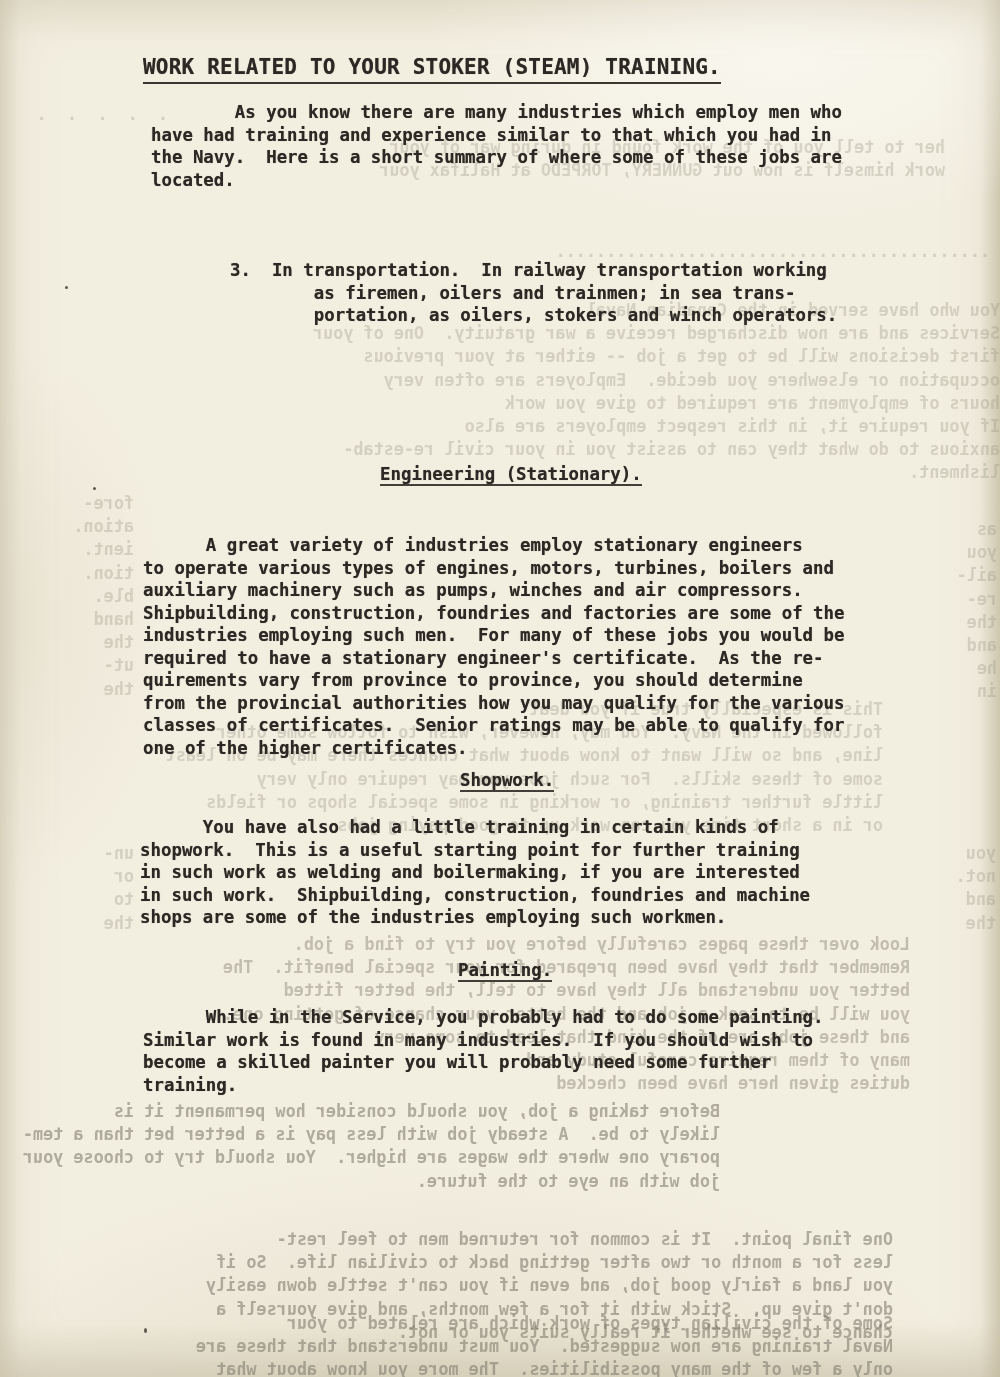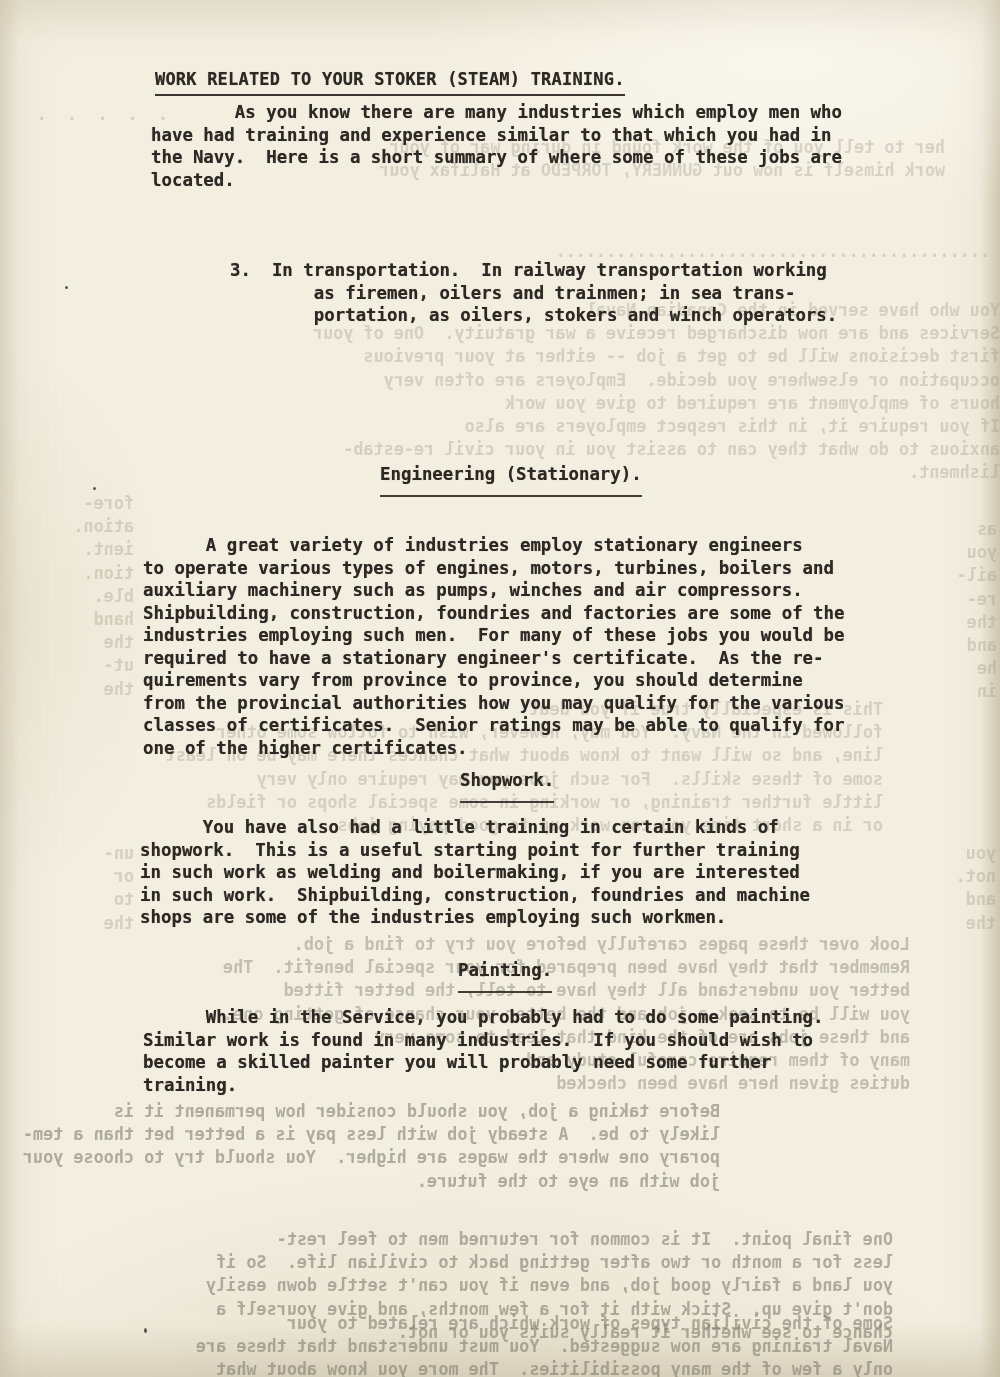--- a/index.html
+++ b/index.html
@@ -29,29 +29,29 @@
   .ghost.light{color:rgba(152,148,132,0.33);}
   .ghost.med{color:rgba(138,134,118,0.46);}
   .ghost.dark{color:rgba(126,122,108,0.58);}
   .typed{position:absolute;inset:0;color:#2c2823;}
   .block{
     position:absolute;margin:0;white-space:pre;
     font-size:17.4px;font-weight:700;line-height:22.5px;
     text-shadow:0 0 0.7px rgba(44,40,35,0.6);
   }
   .title{
-    position:absolute;top:57px;left:143px;margin:12px;
-    font-size:17px;font-weight:700;letter-spacing:0.2px;line-height:21px;
+    position:absolute;top:57px;left:143px;margin:0;
+    font-size:21px;font-weight:700;letter-spacing:0.2px;line-height:21px;
     padding-bottom:4px;border-bottom:2.6px solid rgba(42,38,32,0.92);
     text-shadow:0 0 0.7px rgba(44,40,35,0.6);
   }
   .heading{
     position:absolute;margin:0;
     font-size:17.4px;font-weight:700;line-height:20px;
-    padding-bottom:11px;border-bottom:2.6px solid rgba(42,38,32,0.88);
+    padding-bottom:0;border-bottom:2.6px solid rgba(42,38,32,0.88);
     text-shadow:0 0 0.7px rgba(44,40,35,0.6);
   }
   .list-item{margin:0 0 6px 0;white-space:pre;}
   .list .list-item:last-child{margin-bottom:8px;}
   .speck{position:absolute;background:rgba(55,50,40,0.8);border-radius:50%;}
 </style>
 </head>
 <body>
 
 <div class="paper">

